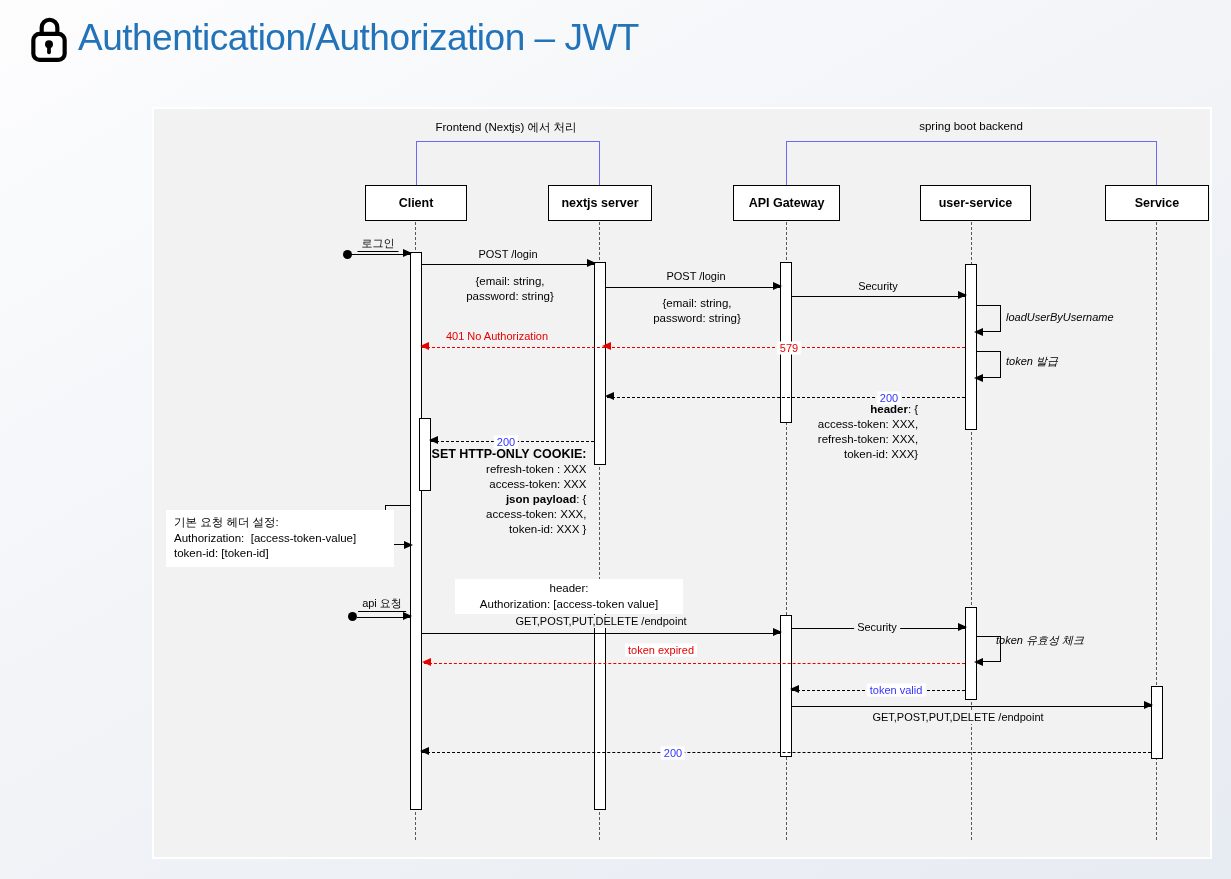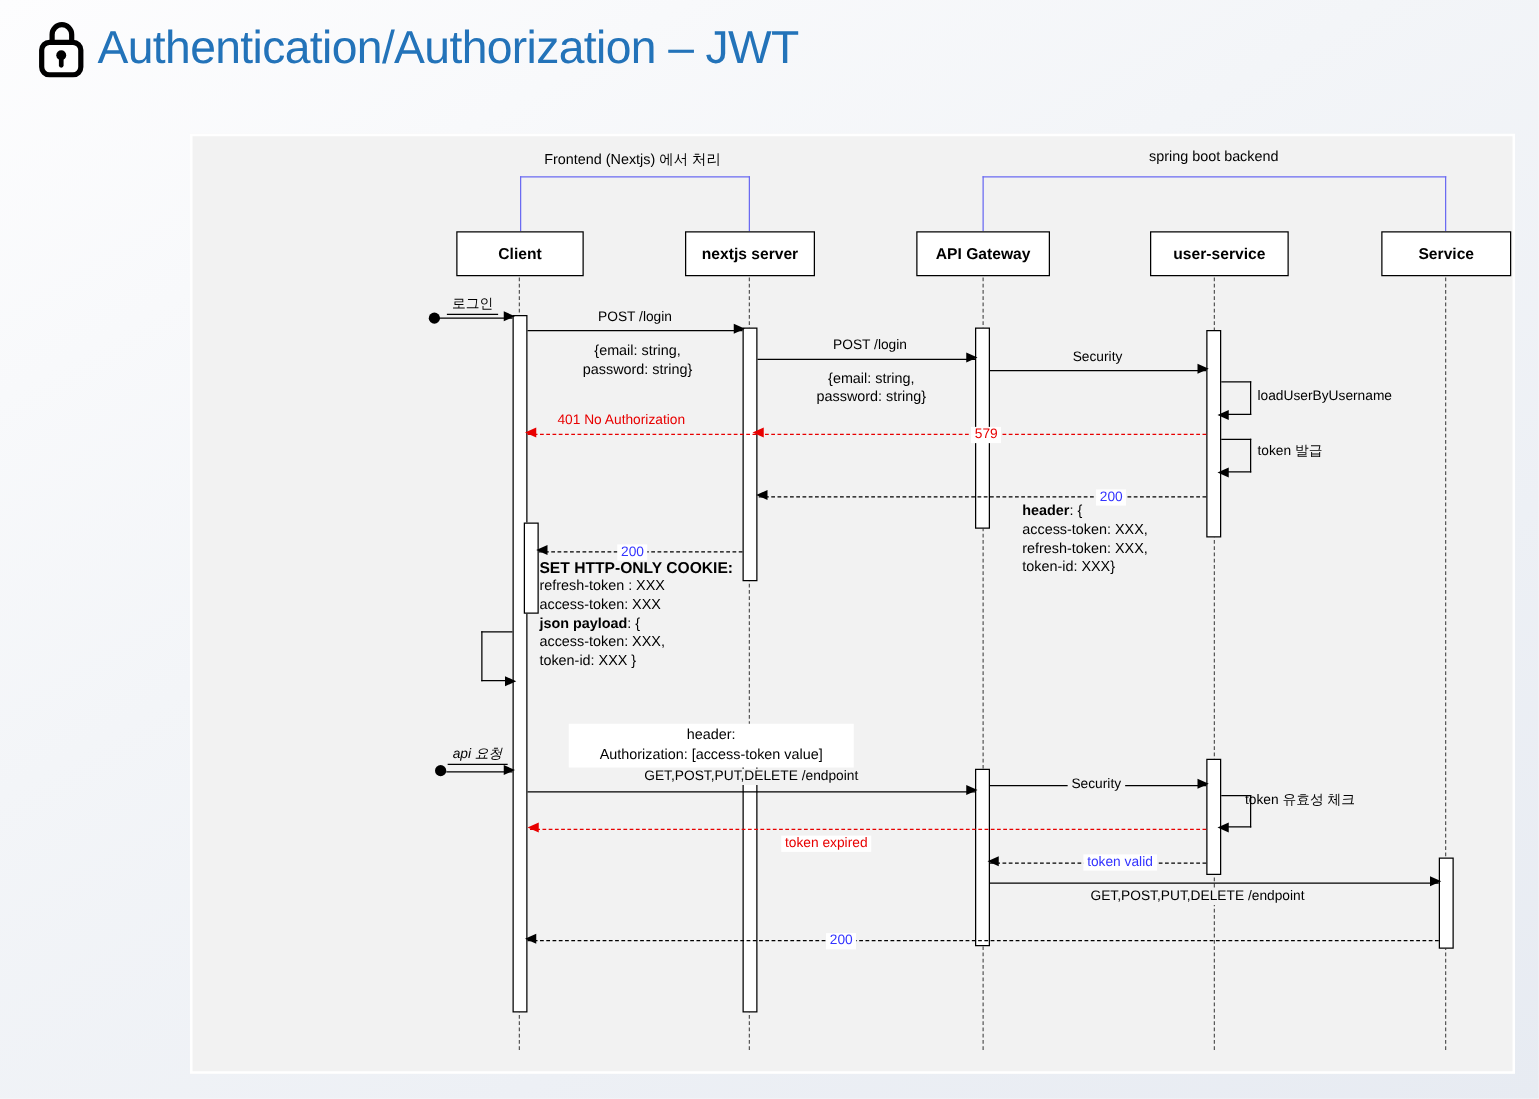--- a/index.html
+++ b/index.html
@@ -21,28 +21,28 @@
   .h{position:absolute;width:0;height:0;border-top:4.5px solid transparent;border-bottom:4.5px solid transparent;}
   .h.r{right:-2px;top:-5.9px;border-left:9px solid #000;}
   .h.l{left:-2px;top:-5.9px;border-right:9px solid #000;}
   .red .h.l{border-right-color:#e80000;}
   .selfcall{position:absolute;border:1.4px solid #000;border-left:none;box-sizing:border-box;z-index:5;}
   .selfcall .h{left:-3px;bottom:-5px;border-right:9px solid #000;}
   .loop{position:absolute;border:1.4px solid #000;border-right:none;box-sizing:border-box;z-index:5;}
   .loop .h{right:-3px;bottom:-4.8px;border-left:9px solid #000;}
   .dot{position:absolute;width:9px;height:9px;border-radius:50%;background:#000;z-index:5;}
   .lbl{position:absolute;font-size:11px;line-height:13px;text-align:center;transform:translateX(-50%);white-space:nowrap;z-index:6;background:#f2f2f2;padding:0 3px;}
-  .lbl.noT{transform:none;background:transparent;}
+  .lbl.noT{transform:none;background:transparent;font-style:italic;}
   .pre{white-space:pre-line;}
   .b{font-weight:bold;}
   .red-t{color:#e80000;}
   .blue-t{color:#3333ff;}
   .chip{background:#fff;transform:translate(-50%,-50%);}
   .uline{border-bottom:1.3px solid #000;background:transparent;padding:0 4px 1px 4px;}
-  .block{position:absolute;font-size:11.5px;line-height:15px;text-align:left;transform:translateX(-50%);z-index:6;white-space:nowrap;}
+  .block{position:absolute;font-size:11.5px;line-height:15px;text-align:right;transform:translateX(-50%);z-index:6;white-space:nowrap;}
   .note{position:absolute;background:#fff;font-size:11.5px;line-height:15.5px;text-align:left;padding:5px 8px;z-index:6;}
 </style>
 </head>
 <body>
 
 <div class="canvas">
 
   <div class="hdr">
     <svg width="42" height="48" viewBox="0 0 40 46">
       <path d="M13 21 v-8 a7.5 7.5 0 0 1 15 0 v8" fill="none" stroke="#000" stroke-width="4"></path>
@@ -148,42 +148,45 @@
   <div class="lbl" style="left:696px;top:270px;">POST /login</div>
   <div class="lbl pre" style="left:697px;top:296px;font-size:11.5px;line-height:15px;">{email: string,
 password: string}</div>
   <div class="lbl" style="left:878px;top:280px;">Security</div>
   <div class="lbl noT" style="left:1003px;top:311px;">loadUserByUsername</div>
   <div class="lbl red-t" style="left:497px;top:330px;">401 No Authorization</div>
   <div class="lbl chip red-t" style="left:789px;top:348px;">579</div>
   <div class="lbl noT" style="left:1003px;top:355px;">token 발급</div>
   <div class="lbl chip blue-t" style="left:889px;top:398px;">200</div>
   <div class="lbl chip blue-t" style="left:506px;top:442px;">200</div>
-  <div class="lbl uline" style="left:382px;top:597px;font-style:italic;">api 요청</div>
+  <div class="lbl uline" style="left:382px;top:597px;">api 요청</div>
   <div class="lbl" style="left:601px;top:615px;">GET,POST,PUT,DELETE /endpoint</div>
   <div class="lbl" style="left:877px;top:621px;">Security</div>
   <div class="lbl noT" style="left:993px;top:634px;">token 유효성 체크</div>
-  <div class="lbl chip red-t" style="left:661px;top:675px;">token expired</div>
+  <div class="lbl chip red-t" style="left:661px;top:650px;">token expired</div>
   <div class="lbl chip blue-t" style="left:867px;top:690px;margin-left:29px;">token valid</div>
   <div class="lbl" style="left:958px;top:711px;">GET,POST,PUT,DELETE /endpoint</div>
   <div class="lbl chip blue-t" style="left:673px;top:753px;">200</div>
 
   <div class="block" style="left:868px;top:402px;">
     <div><span class="b">header</span><span>: {</span></div>
     <div class="pre">access-token: XXX,
 refresh-token: XXX,
 token-id: XXX}</div>
   </div>
 
   <div class="block" style="left:509px;top:447px;">
     <div class="b" style="font-size:12.5px;">SET HTTP-ONLY COOKIE:</div>
     <div class="pre">refresh-token : XXX
 access-token: XXX</div>
     <div><span class="b">json payload</span><span>: {</span></div>
     <div class="pre">access-token: XXX,
 token-id: XXX }</div>
   </div>
 
+  <div class="note pre" style="left:166px;top:510px;width:212px;">기본 요청 헤더 설정:
+Authorization:&nbsp; [access-token-value]
+token-id: [token-id]</div>
 
   <div class="note pre" style="left:455px;top:579px;width:220px;text-align:center;padding:2px 4px;">header:
 Authorization: [access-token value]</div>
 
 </div>
 
 </body></html>

